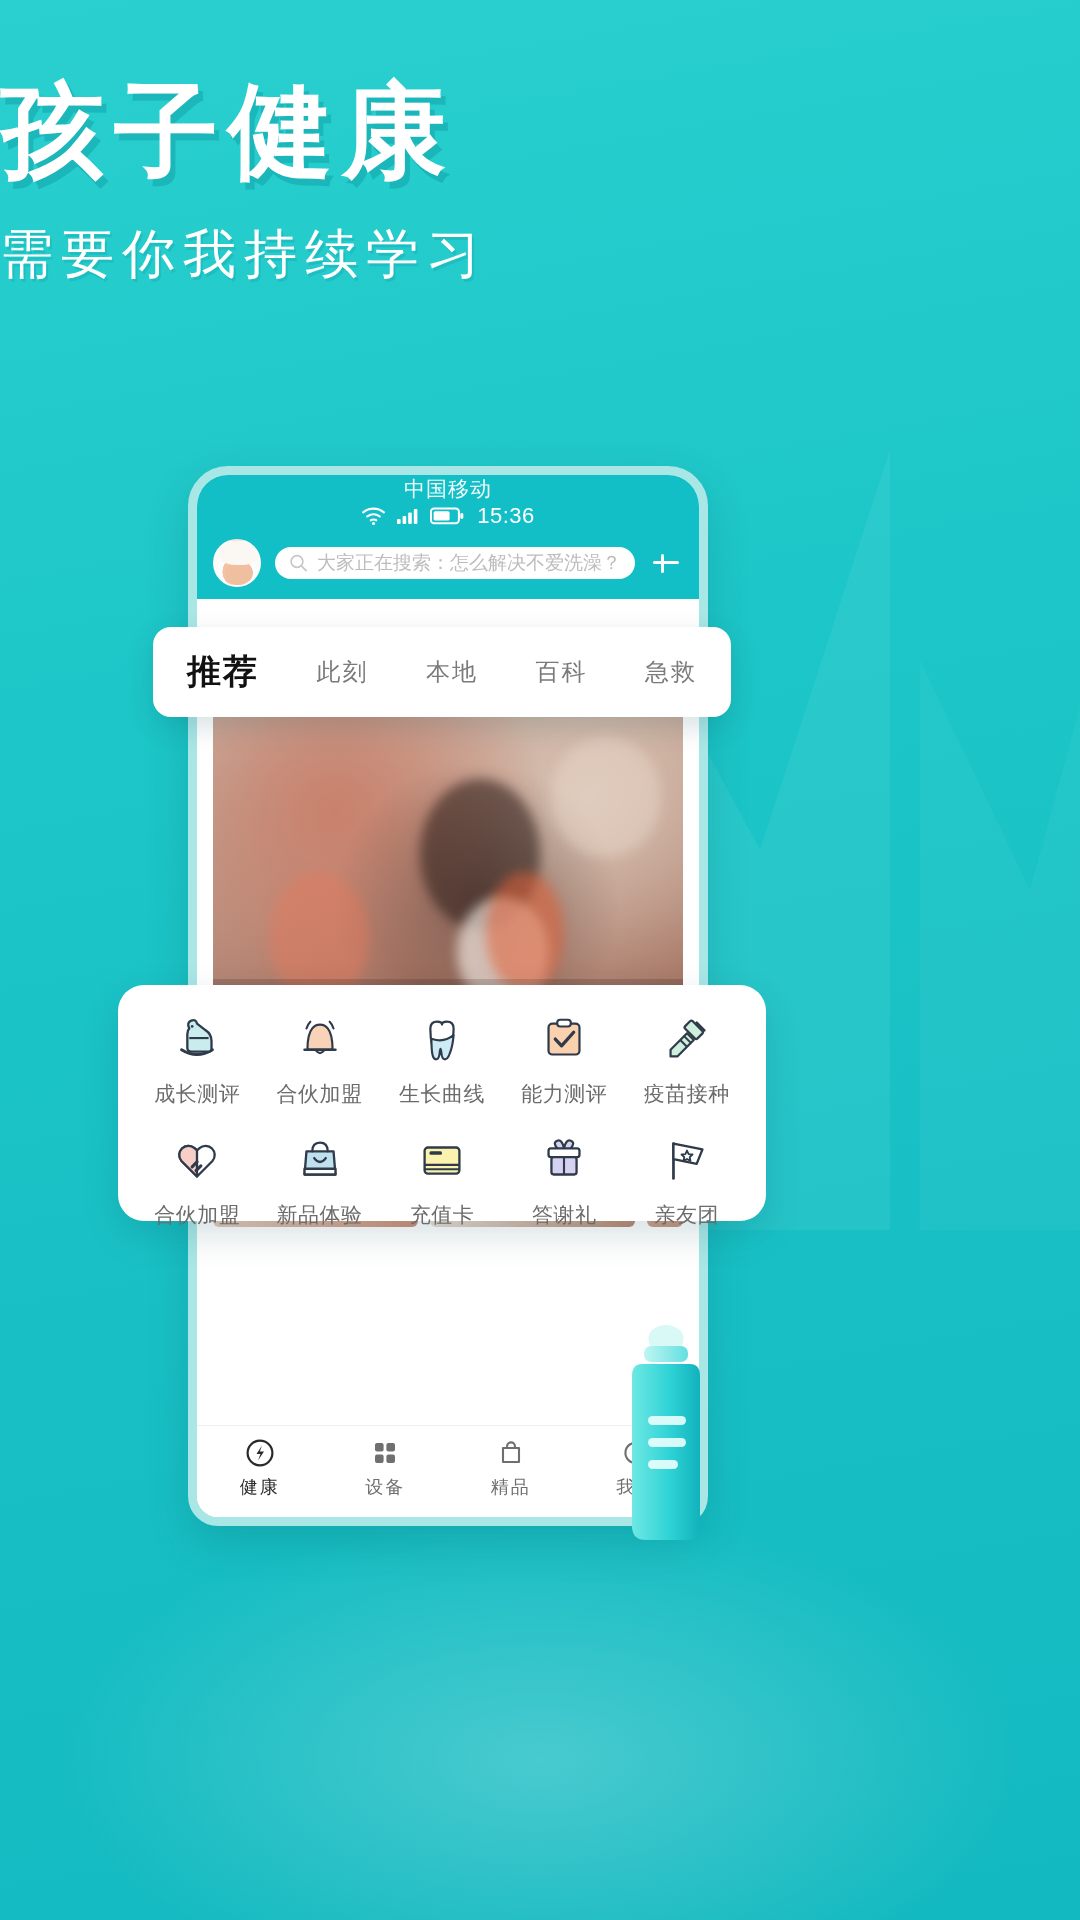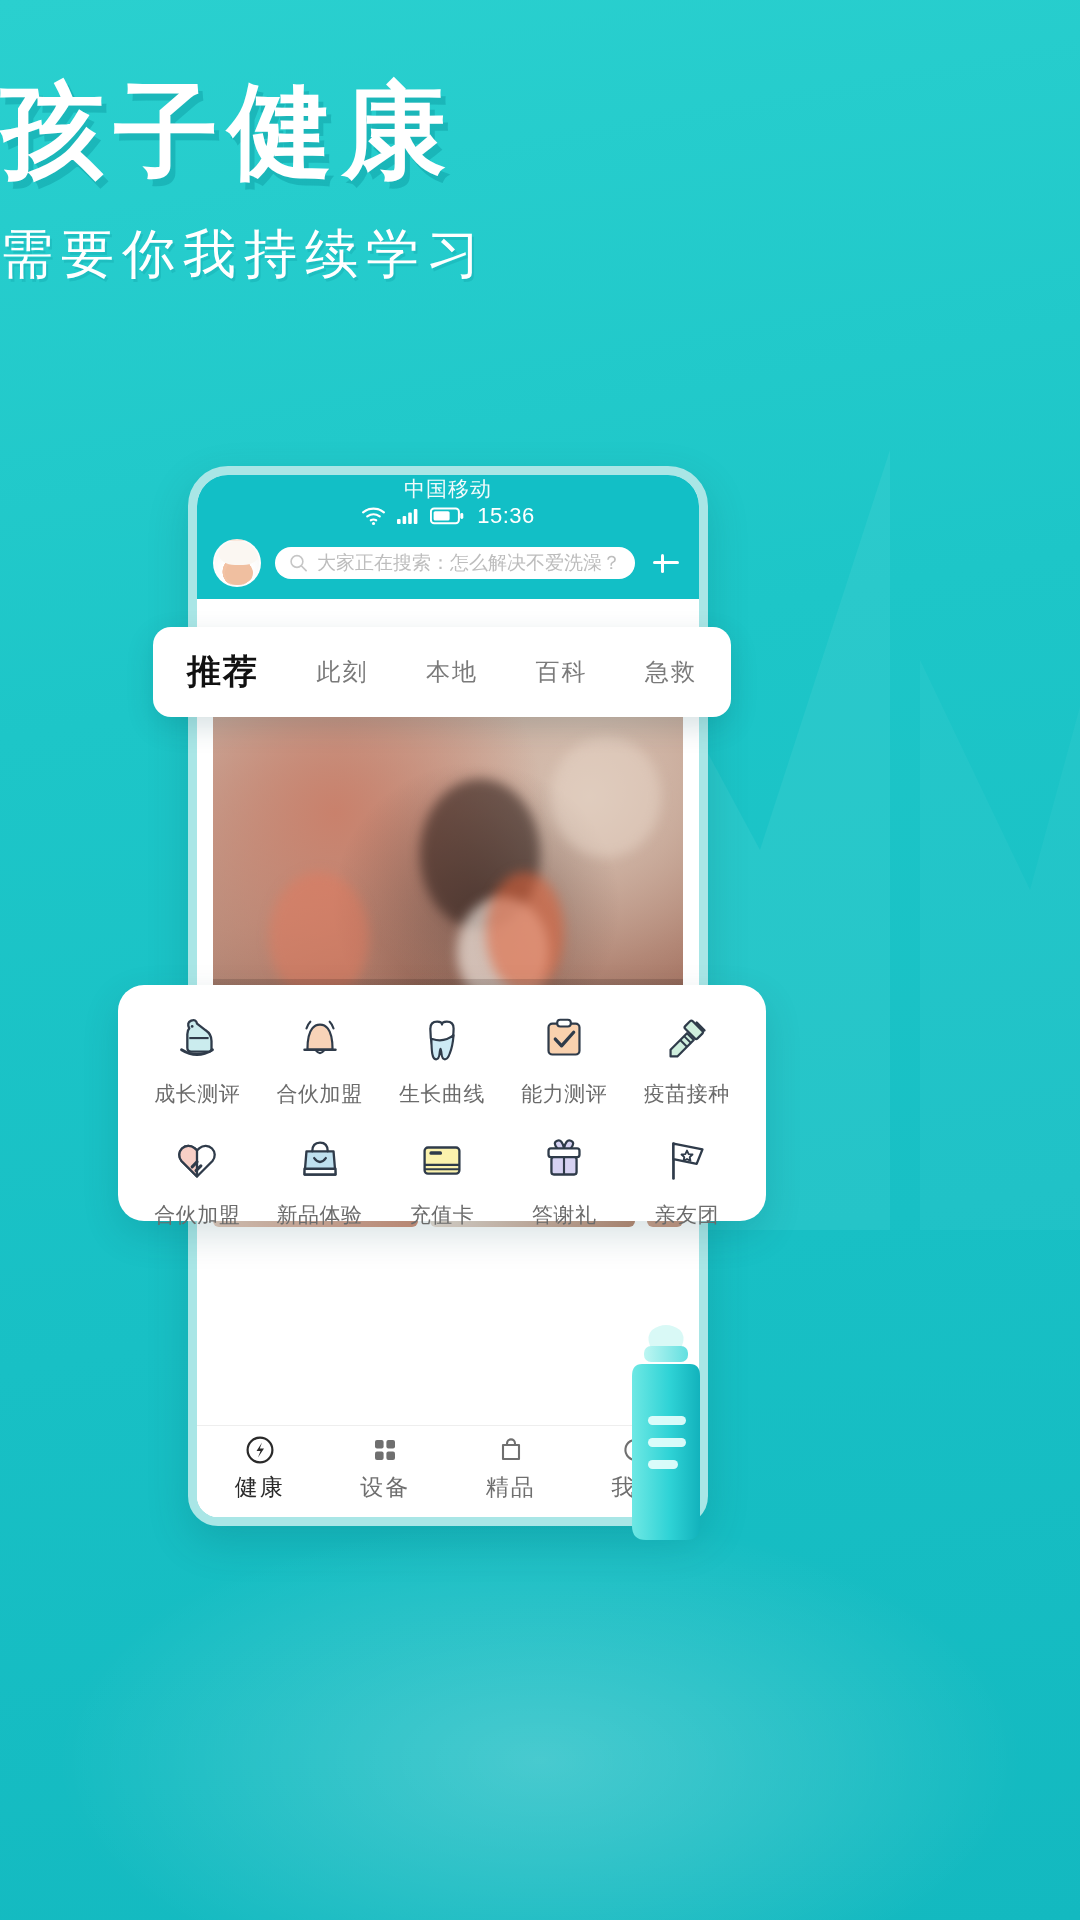--- a/index.html
+++ b/index.html
@@ -129,21 +129,21 @@
   #sub-card-2:after{ content:""; position:absolute; left:24%; top:22%; width:70px; height:58px; border-radius:50%; background:rgba(240,220,205,.55); filter:blur(3px); }
   #sub-card-3 { width:36px; background:linear-gradient(150deg,#e8d7cb,#c6937c); border-radius:6px; }
 
   
   #bottomnav {
     position:absolute; left:0; right:0; bottom:0; height:92px;
     background:#ffffff; border-top:1px solid #eeeeee;
     display:flex; align-items:center; justify-content:space-around; padding-bottom:6px;
   }
   .nav-item { display:flex; flex-direction:column; align-items:center; gap:7px; width:25%; }
-  .nav-label { font-size:23px; color:#6f6f6f; letter-spacing:2px; }
+  .nav-label { font-size:18px; color:#6f6f6f; letter-spacing:2px; }
   .nav-item.active .nav-label { color:#2a2a2a; }
 
   
   #tabcard {
     position:absolute; left:153px; top:627px;
     width:578px; height:90px;
     background:#ffffff; border-radius:18px;
     box-shadow:0 10px 28px rgba(0,70,80,.16);
     display:flex; align-items:center; padding:0 34px;
     justify-content:space-between;

